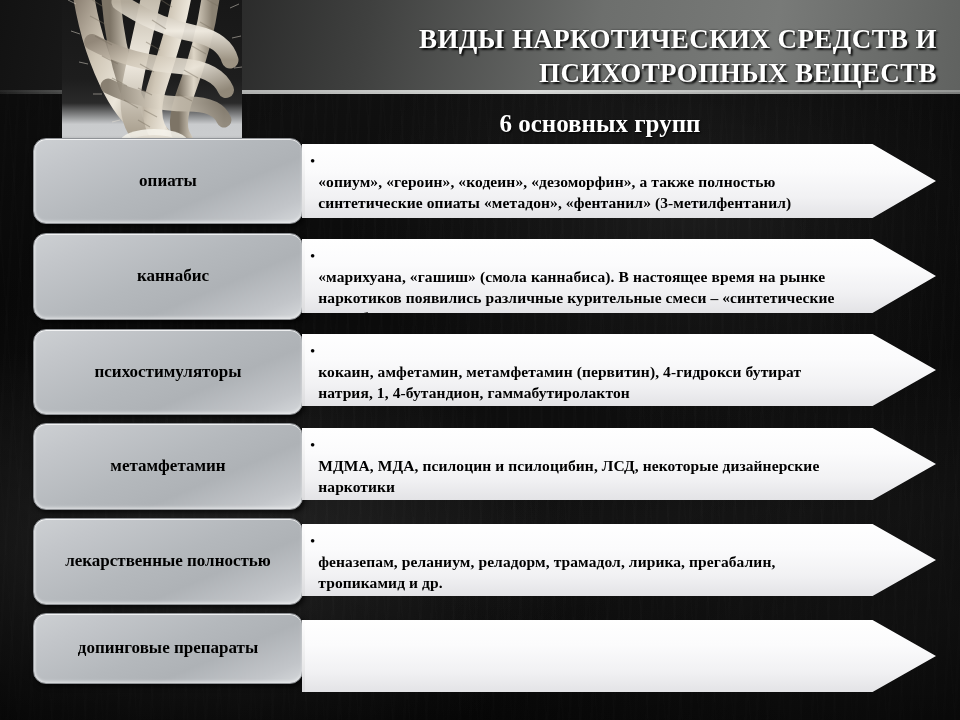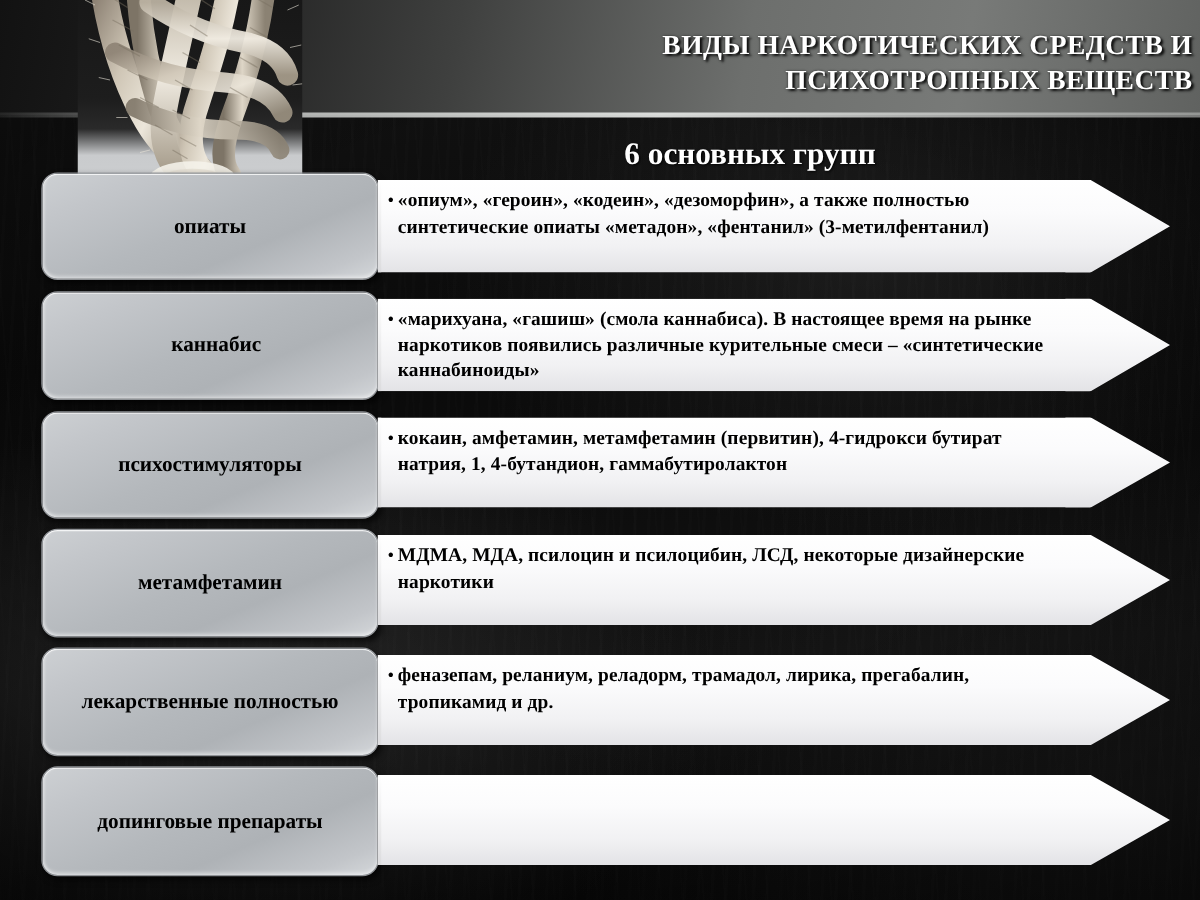--- a/index.html
+++ b/index.html
@@ -74,24 +74,24 @@
         rgba(196,198,196,0.85) 22%,
         rgba(225,227,225,0.95) 55%,
         rgba(170,172,170,0.7) 100%);
   }
 
   .deck-title {
     position: absolute;
     left: 300px; top: 22px;
     width: 660px;
     text-align: right;
-    padding-right: 6px;
+    padding-right: 23px;
     box-sizing: border-box;
     color: #ffffff;
-    font-size: 22px;
+    font-size: 27px;
     font-weight: bold;
     line-height: 1.26;
     letter-spacing: .4px;
     text-transform: uppercase;
     text-shadow: 2px 2px 2px rgba(0,0,0,.85), 0 0 2px rgba(0,0,0,.6);
   }
   .deck-title .l2 { display: block; }
 
   .subtitle {
     position: absolute;
@@ -187,20 +187,21 @@
     padding-right: 3px;
     padding-top: 1px;
   }
   .arrow-text {
     flex: 1 1 auto;
     color: #000;
     font-size: 15.5px;
     font-weight: bold;
     line-height: 1.33;
     letter-spacing: .1px;
+    margin-top: 21px;
   }
   .arrow-banner.empty .arrow-body { padding: 0; }
 
   
   .arrow-lip {
     position: absolute;
     left: 0; top: 0;
     width: 3px; height: 100%;
     background: linear-gradient(180deg, #ffffff, #dcdcde);
   }
@@ -328,21 +329,21 @@
     <div class="arrow-banner" style="top:6px; height:72px;">
       <div class="arrow-lip"></div>
       <div class="arrow-body">
         <span class="bullet-dot">•</span>
         <span class="arrow-text">феназепам, реланиум, реладорм,  трамадол,  лирика,  прегабалин, тропикамид и др.</span>
       </div>
     </div>
   </div>
 
   <div class="row" style="top:613px; height:88px;">
-    <div class="cat-plate" style="top:0; height:88px;justify-content:center;">
+    <div class="cat-plate" style="top:0; height:71px;justify-content:center;">
       <span>допинговые препараты</span>
     </div>
     <div class="arrow-banner empty" style="top:7px; height:72px;">
       <div class="arrow-lip"></div>
       <div class="arrow-body">
         <span class="bullet-dot"></span>
         <span class="arrow-text"></span>
       </div>
     </div>
   </div>

